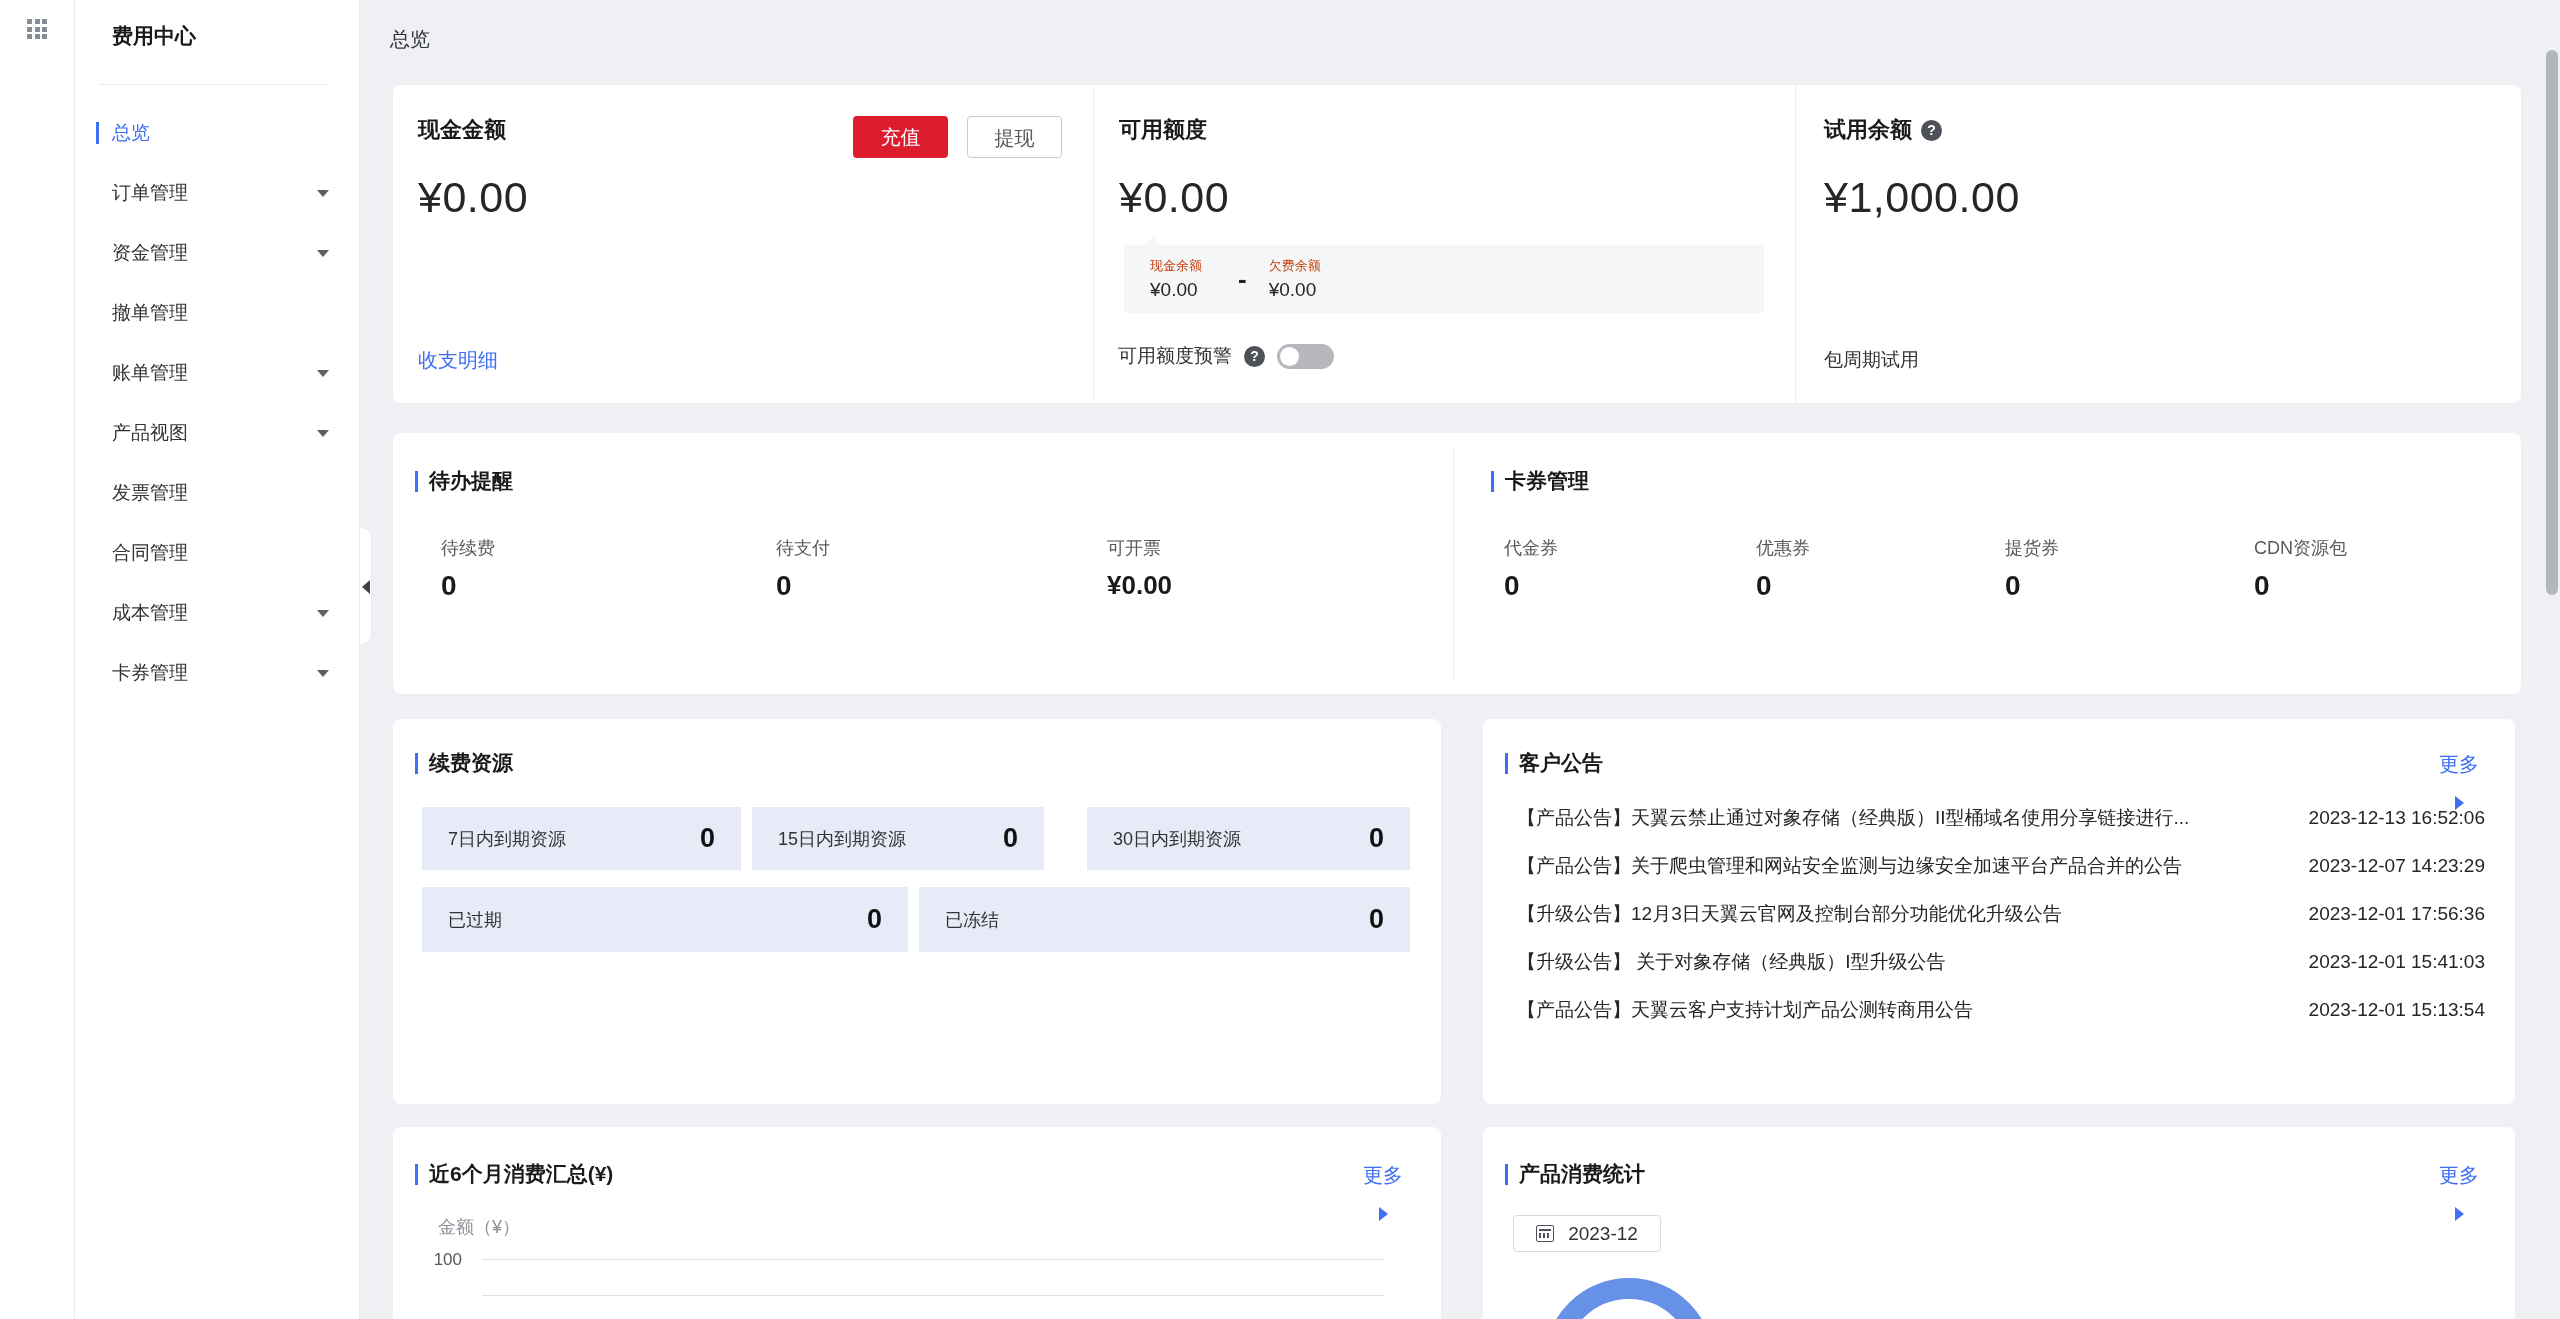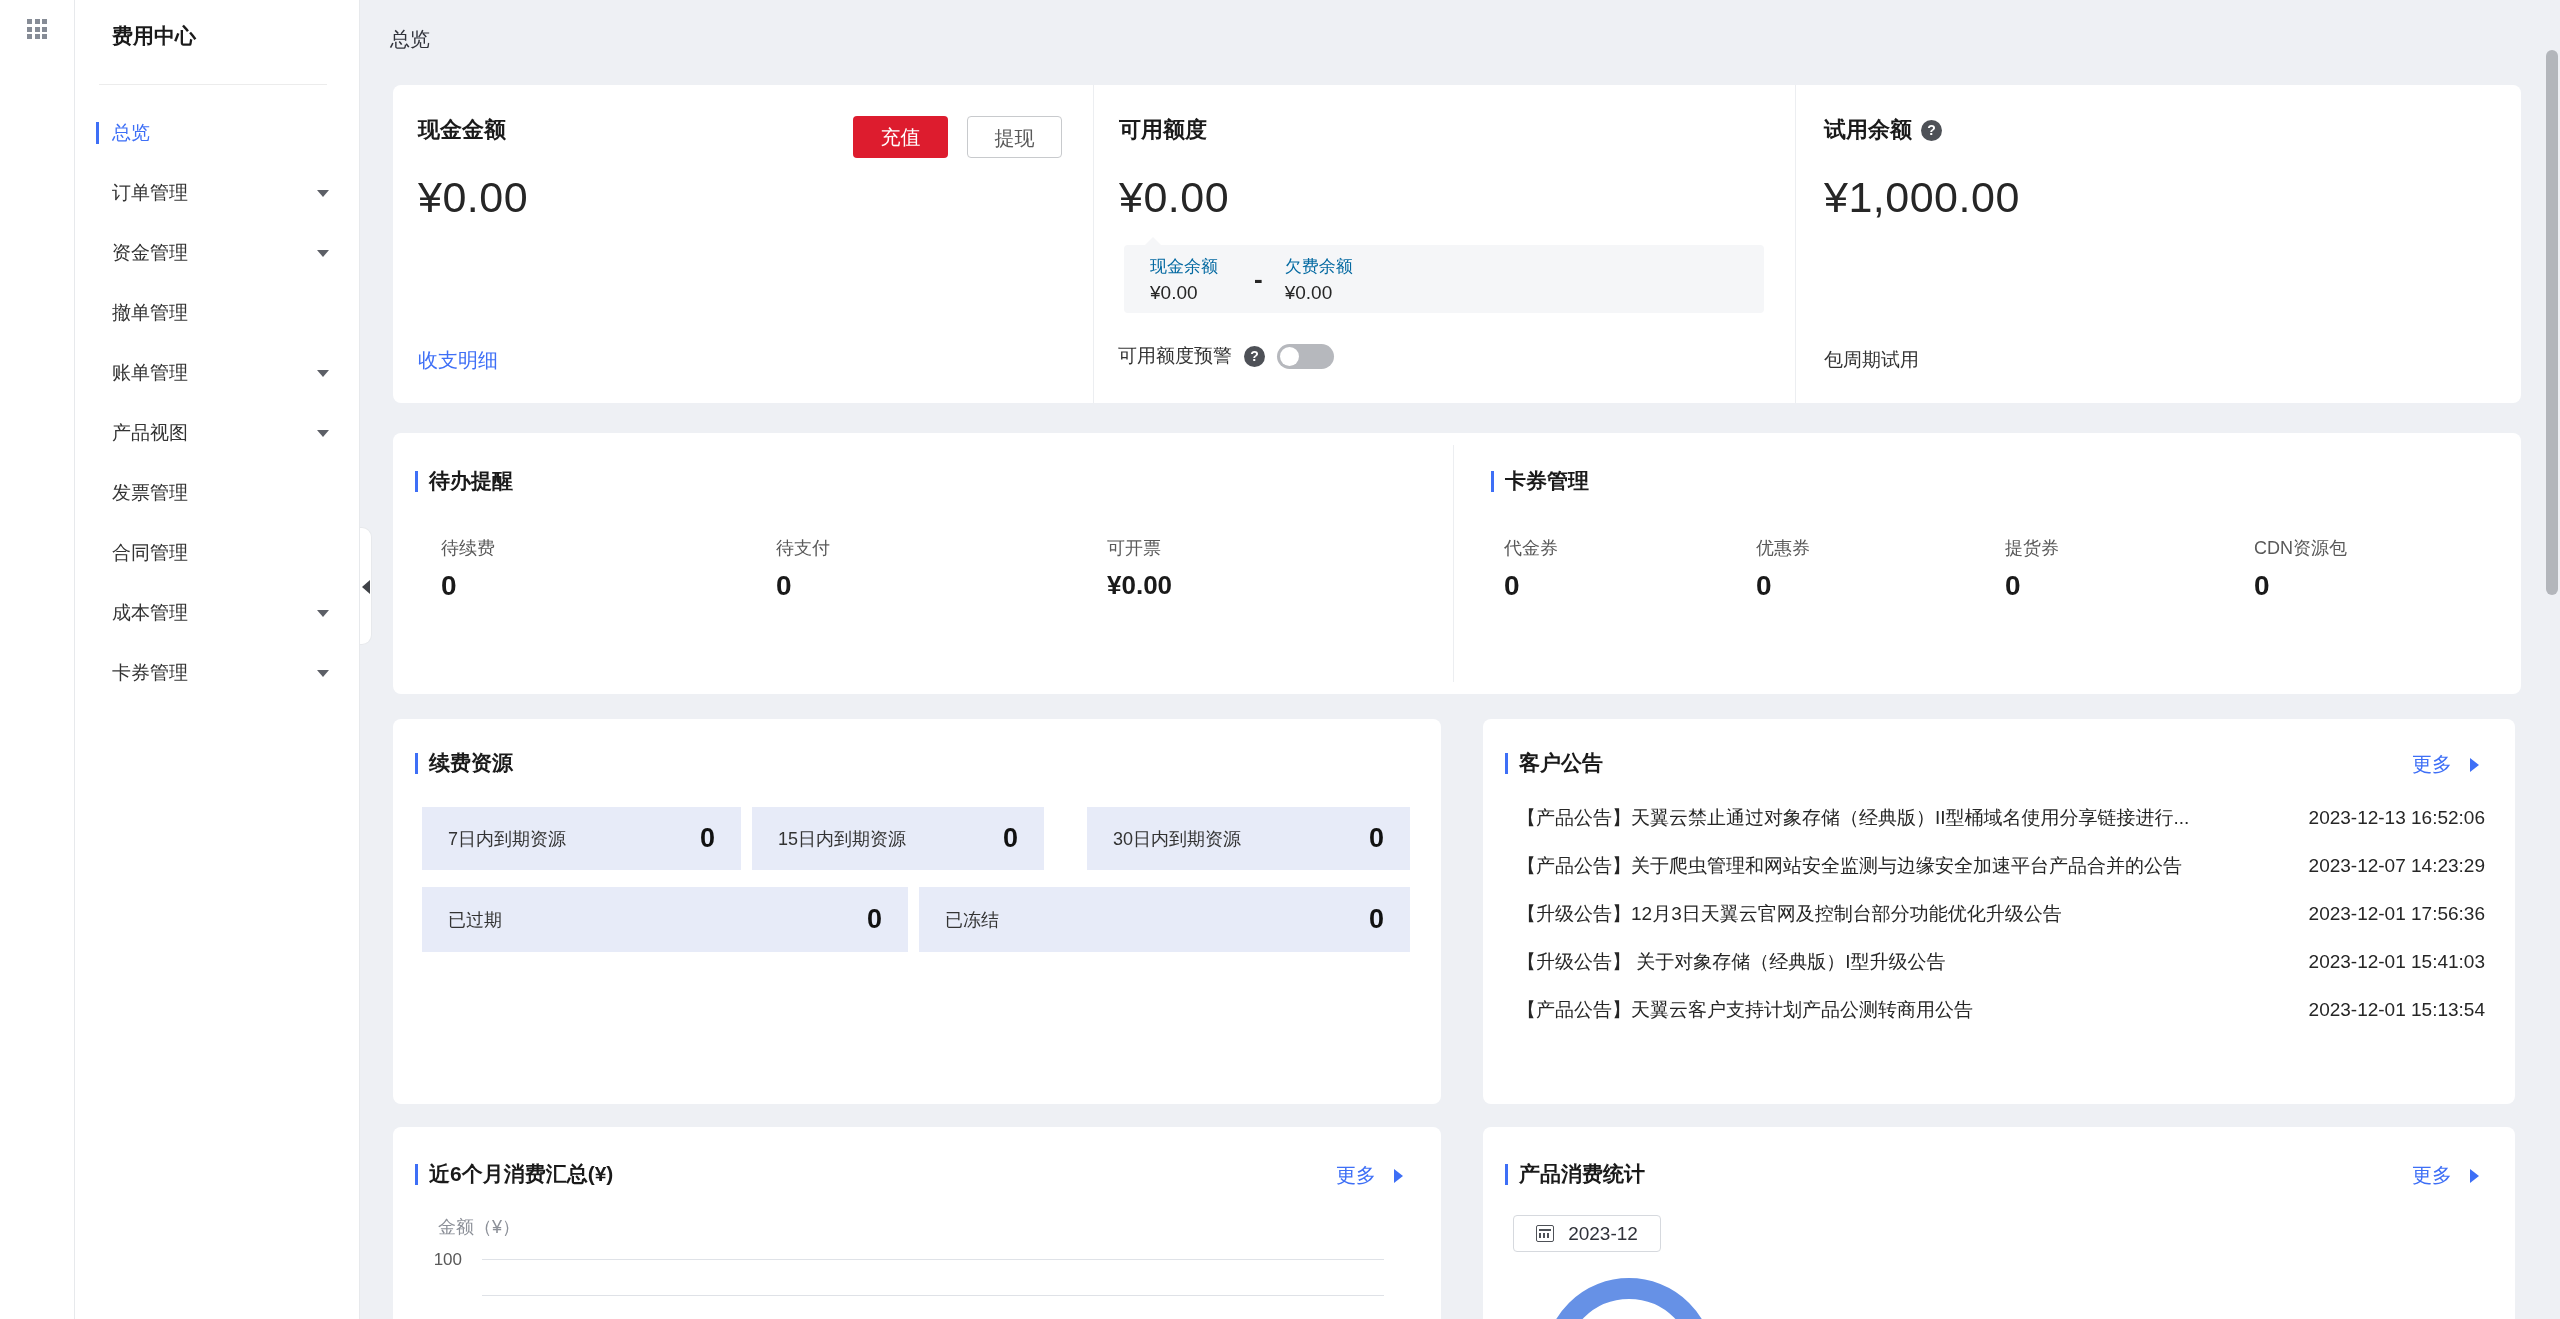--- a/index.html
+++ b/index.html
@@ -30,42 +30,42 @@
   .collapse-handle { position:absolute; left:360px; top:527px; width:12px; height:118px; background:#fff;
     border:1px solid #e7e9ec; border-left:none; border-radius:0 10px 10px 0; cursor:pointer; }
   .collapse-handle .tri { position:absolute; left:2px; top:52px; width:0; height:0;
     border-top:7px solid transparent; border-bottom:7px solid transparent; border-right:8px solid #3f4247; }
   
   .breadcrumb { position:absolute; left:390px; top:26px; font-size:20px; color:#30323a; }
   .card { position:absolute; background:#fff; border-radius:8px; }
   .card-title { font-size:21px; font-weight:700; color:#1a1a1a; }
   .bar-title { position:absolute; display:flex; align-items:center; gap:11px; }
   .bar-title .bar { width:3px; height:21px; background:#3e6ff6; }
-  .more-link { position:absolute; display:flex; align-items:center; gap:18px; color:#3e6ff6; font-size:20px; cursor:pointer; }
+  .more-link { position:absolute; display:flex; align-items:center; gap:18px; color:#3e6ff6; font-size:20px; cursor:pointer;flex-direction:column; }
   .more-link .tri { width:0; height:0; border-top:7px solid transparent; border-bottom:7px solid transparent; border-left:9px solid #3e6ff6; }
   
   .row1 { left:393px; top:85px; width:2128px; height:318px; display:flex; }
   .r1sec { position:relative; height:100%; }
   .r1sec + .r1sec { border-left:1px solid #eceef1; }
   .sec-cash { width:700px; } .sec-credit { width:702px; } .sec-trial { width:726px; }
   .sec-title { position:absolute; left:25px; top:30px; font-size:22px; font-weight:700; color:#1a1a1a; display:flex; align-items:center; gap:9px; }
   .big-amount { position:absolute; left:25px; top:88px; font-size:43px; color:#262626; letter-spacing:0.5px; }
   .btn { position:absolute; top:31px; width:95px; height:42px; border-radius:4px; font-size:20px; text-align:center; line-height:42px; cursor:pointer; }
   .btn-recharge { left:460px; background:#dd1c2e; color:#fff; }
   .btn-withdraw { left:574px; background:#fff; border:1px solid #c8cacd; color:#595959; }
   .link { color:#3e6ff6; font-size:20px; cursor:pointer; }
   .cash-detail { position:absolute; left:25px; top:262px; }
   .help-icon { display:inline-flex; width:21px; height:21px; border-radius:50%; background:#4e5157; color:#fff;
     font-size:14px; font-weight:700; align-items:center; justify-content:center; }
   .credit-box { position:absolute; left:30px; top:160px; width:640px; height:68px; background:#f5f6f8; border-radius:4px;
     display:flex; align-items:center; }
   .credit-box .pointer { position:absolute; left:20px; top:-8px; width:0; height:0;
     border-left:9px solid transparent; border-right:9px solid transparent; border-bottom:9px solid #f5f6f8; }
   .cb-col { display:flex; flex-direction:column; gap:4px; }
-  .cb-col .cb-lbl { font-size:17px; color:#0369a1; }
+  .cb-col .cb-lbl { font-size:13px; color:#c2410c; }
   .cb-col .cb-val { font-size:19px; color:#262626; }
   .cb-minus { font-size:26px; font-weight:700; color:#262626; margin:0 22px 0 36px; }
   .warn-row { position:absolute; left:24px; top:258px; display:flex; align-items:center; gap:12px; font-size:19px; color:#333; }
   .toggle { position:relative; width:57px; height:25px; background:#b6b8bd; border-radius:13px; cursor:pointer; }
   .toggle .knob { position:absolute; left:3px; top:3px; width:19px; height:19px; border-radius:50%; background:#fff; }
   .trial-note { position:absolute; left:28px; top:262px; font-size:19px; color:#333; }
   .sec-trial .sec-title { left:28px; } .sec-trial .big-amount { left:28px; }
   
   .row2 { left:393px; top:433px; width:2128px; height:261px; }
   .row2 .vdiv { position:absolute; left:1060px; top:12px; bottom:12px; width:1px; background:#eceef1; }

